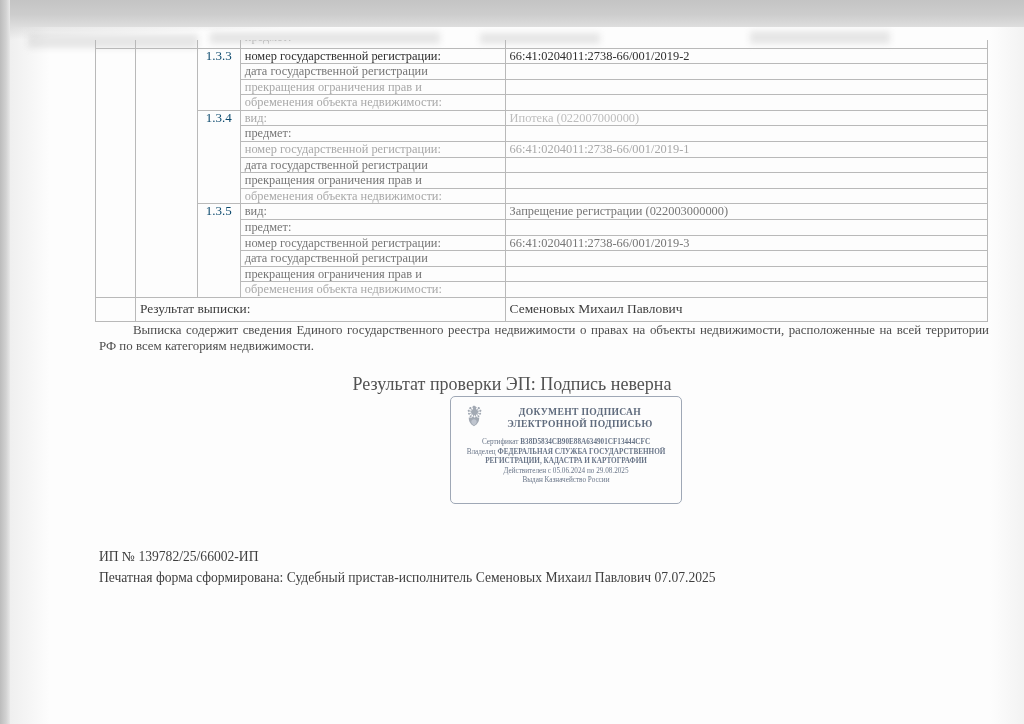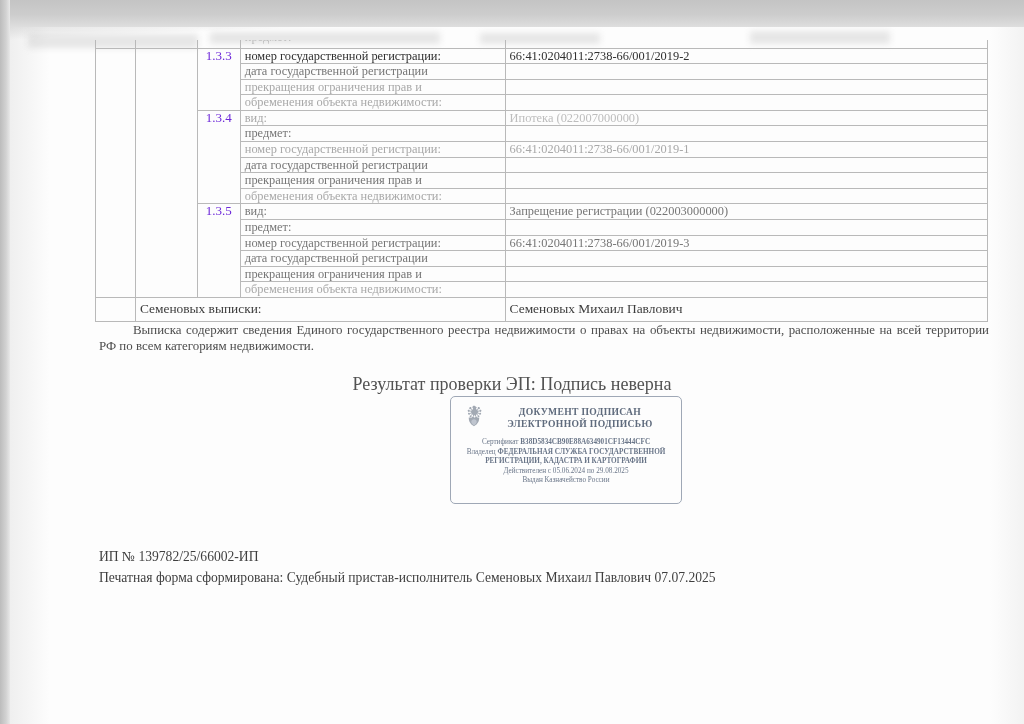--- a/index.html
+++ b/index.html
@@ -71,21 +71,21 @@
     border: 1px solid #b9b9b9;
     padding: 0 4px;
     vertical-align: top;
     line-height: 14.6px;
     height: 15px;
     white-space: nowrap;
   }
   .c-narrow  { width: 40px;  border-top: none; }
   .c-second  { width: 62px;  border-top: none; }
   .c-num     { width: 43px;  text-align: center; vertical-align: middle;
-               font-size: 13px; color: #6d28d9; }
+               font-size: 13px; color: #0c4a6e; }
   .c-label   { width: 265px; }
   .c-value   { width: 483px; margin-left: 32px; }
 
   
   .clipped td { height: 8px; line-height: 8px; border-top: none;
                 overflow: hidden; }
   .clipped .c-label span { display: block; margin-top: -7px; }
 
   
   .ink-strong { color: #2f2f2f; }
@@ -261,21 +261,21 @@
       <tr>
         <td class="c-label ink-mid">прекращения ограничения прав и</td>
         <td class="c-value ink-mid"></td>
       </tr>
       <tr>
         <td class="c-label ink-faint">обременения объекта недвижимости:</td>
         <td class="c-value ink-faint"></td>
       </tr>
       <tr class="recipient-row">
         <td class="c-narrow blankcell"></td>
-        <td colspan="3">Семеновых выписки:</td>
+        <td colspan="3">Результат выписки:</td>
         <td class="c-value">Семеновых Михаил Павлович</td>
       </tr>
     </tbody>
 </table>
 
 <div id="body-paragraph">Выписка содержит сведения Единого государственного реестра недвижимости о правах на объекты недвижимости, расположенные на всей территории РФ по всем категориям недвижимости.</div>
 
 <div id="ep-result">Результат проверки ЭП: Подпись неверна</div>
 
 <div id="stamp">

